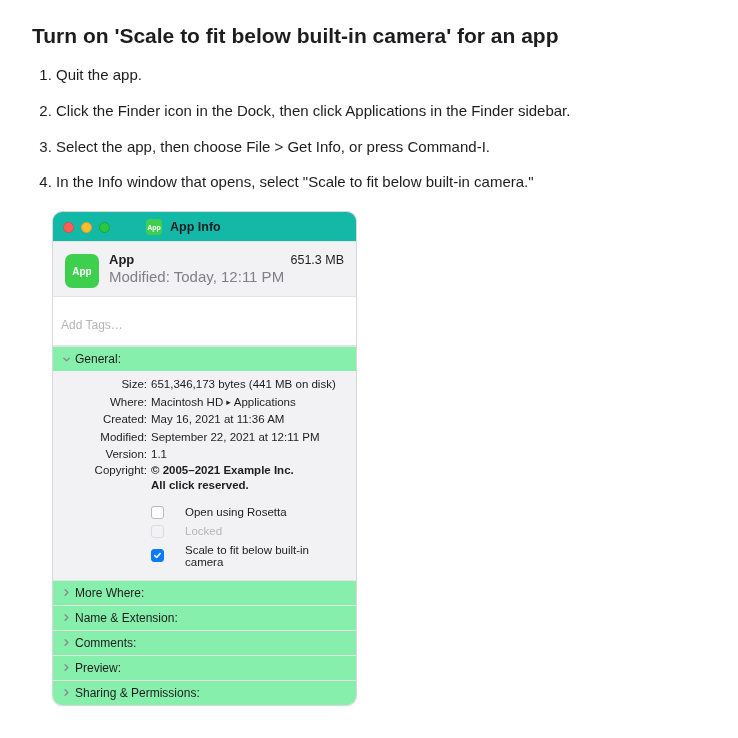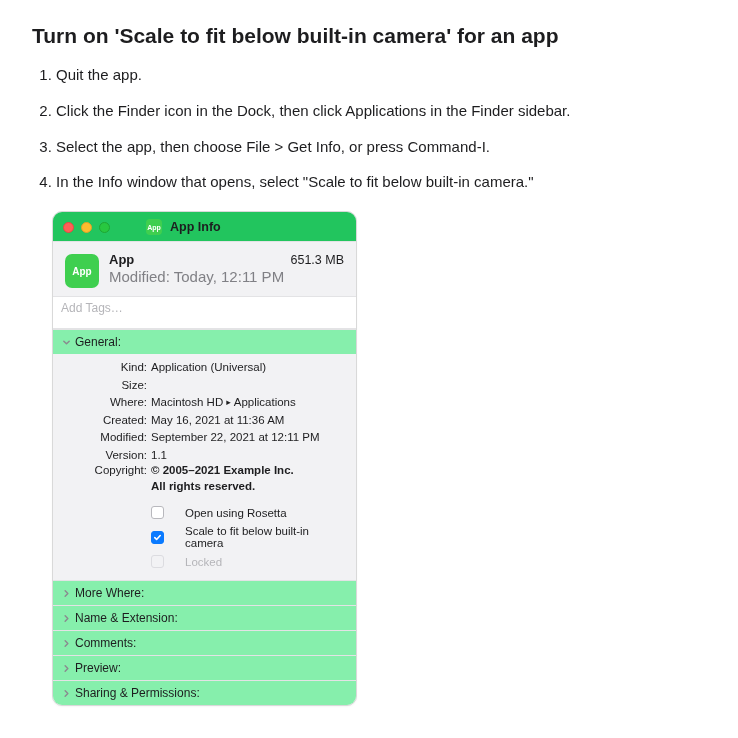--- a/index.html
+++ b/index.html
@@ -35,21 +35,21 @@
     overflow: hidden;
     margin-left: 20px;
     box-shadow: 0 1px 2px rgba(0,0,0,0.04);
   }
   .titlebar {
     display: flex;
     align-items: center;
     gap: 8px;
     padding: 7px 10px 6px 10px;
     border-bottom: 1px solid #e3e3e5;
-    background: #22c55e;
+    background: #14b8a6;
   }
   .traffic { display: flex; gap: 7px; }
   .tl { width: 11px; height: 11px; border-radius: 50%; }
   .tl.red { background: #ff5f57; border: 0.5px solid #e24b41; }
   .tl.yellow { background: #febc2e; border: 0.5px solid #e1a128; }
   .tl.green { background: #28c840; border: 0.5px solid #1fa633; }
   .title-icon {
     margin-left: 28px;
     width: 16px; height: 16px;
     background: #3fcf4f;
@@ -79,21 +79,21 @@
   .app-name { font-weight: 700; font-size: 13px; }
   .app-size { margin-left: auto; font-size: 12.5px; }
   .modified-line { color: #808085; font-size: 15px; margin-top: 1px; }
   .modified-line .lbl { color: #808085; }
 
   .tags-field {
     margin: 0;
     background: #ffffff;
     border-top: 1px solid #e3e3e5;
     border-bottom: 1px solid #e3e3e5;
-    padding: 3px 6px 12px 6px;
+    padding: 20px 6px 12px 6px;
   }
   .tags-input {
     width: 100%;
     border: none;
     outline: none;
     font-size: 12px;
     background: transparent;
     color: #1d1d1f;
   }
   .tags-input::placeholder { color: #b5b5b9; }
@@ -210,25 +210,22 @@
   <div class="section-header">
     <span class="chev">
       <svg viewBox="0 0 10 10" fill="none" stroke="currentColor" stroke-width="1.6" stroke-linecap="round" stroke-linejoin="round">
           <polyline points="2,3.5 5,6.5 8,3.5"></polyline>
         </svg>
     </span>
     <span>General:</span>
   </div>
   <div class="general-body">
     <div class="kv-row">
-      <span class="kv-label">Kind:</span>
-      <span class="kv-value">Application (Universal)</span>
-    </div>
-    <div class="kv-row">
       <span class="kv-label">Size:</span>
+      <span class="kv-value">651,346,173 bytes (441 MB on disk)</span>
     </div>
     <div class="kv-row">
       <span class="kv-label">Where:</span>
       <span class="kv-value">
         <span>Macintosh HD</span><span class="dot">▸</span><span>Applications</span>
       </span>
     </div>
     <div class="kv-row">
       <span class="kv-label">Created:</span>
       <span class="kv-value">May 16, 2021 at 11:36 AM</span>
@@ -239,41 +236,41 @@
     </div>
     <div class="kv-row">
       <span class="kv-label">Version:</span>
       <span class="kv-value">1.1</span>
     </div>
 
     <div class="kv-row copyright-block">
       <span class="kv-label" style="font-weight:400;">Copyright:</span>
       <span class="kv-value">
         <span>© 2005–2021 Example Inc.</span><br>
-        <span>All rights reserved.</span>
+        <span>All click reserved.</span>
       </span>
     </div>
 
     <div class="check-list">
       <div class="check-row">
         <span class="checkbox"></span>
         <span class="check-label">Open using Rosetta</span>
+      </div>
+      <div class="check-row">
+        <span class="checkbox disabled"></span>
+        <span class="check-label disabled">Locked</span>
       </div>
       <div class="check-row">
         <span class="checkbox checked">
           <svg viewBox="0 0 10 10" fill="none" stroke="currentColor" stroke-width="1.8" stroke-linecap="round" stroke-linejoin="round">
               <polyline points="2,5.2 4,7.2 8,2.8"></polyline>
             </svg>
         </span>
         <span class="check-label">Scale to fit below built-in camera</span>
       </div>
-      <div class="check-row">
-        <span class="checkbox disabled"></span>
-        <span class="check-label disabled">Locked</span>
-      </div>
     </div>
   </div>
 
   <div class="section-header">
     <span class="chev">
       <svg viewBox="0 0 10 10" fill="none" stroke="currentColor" stroke-width="1.6" stroke-linecap="round" stroke-linejoin="round">
           <polyline points="3.5,2 6.5,5 3.5,8"></polyline>
         </svg>
     </span>
     <span>More Where:</span>

